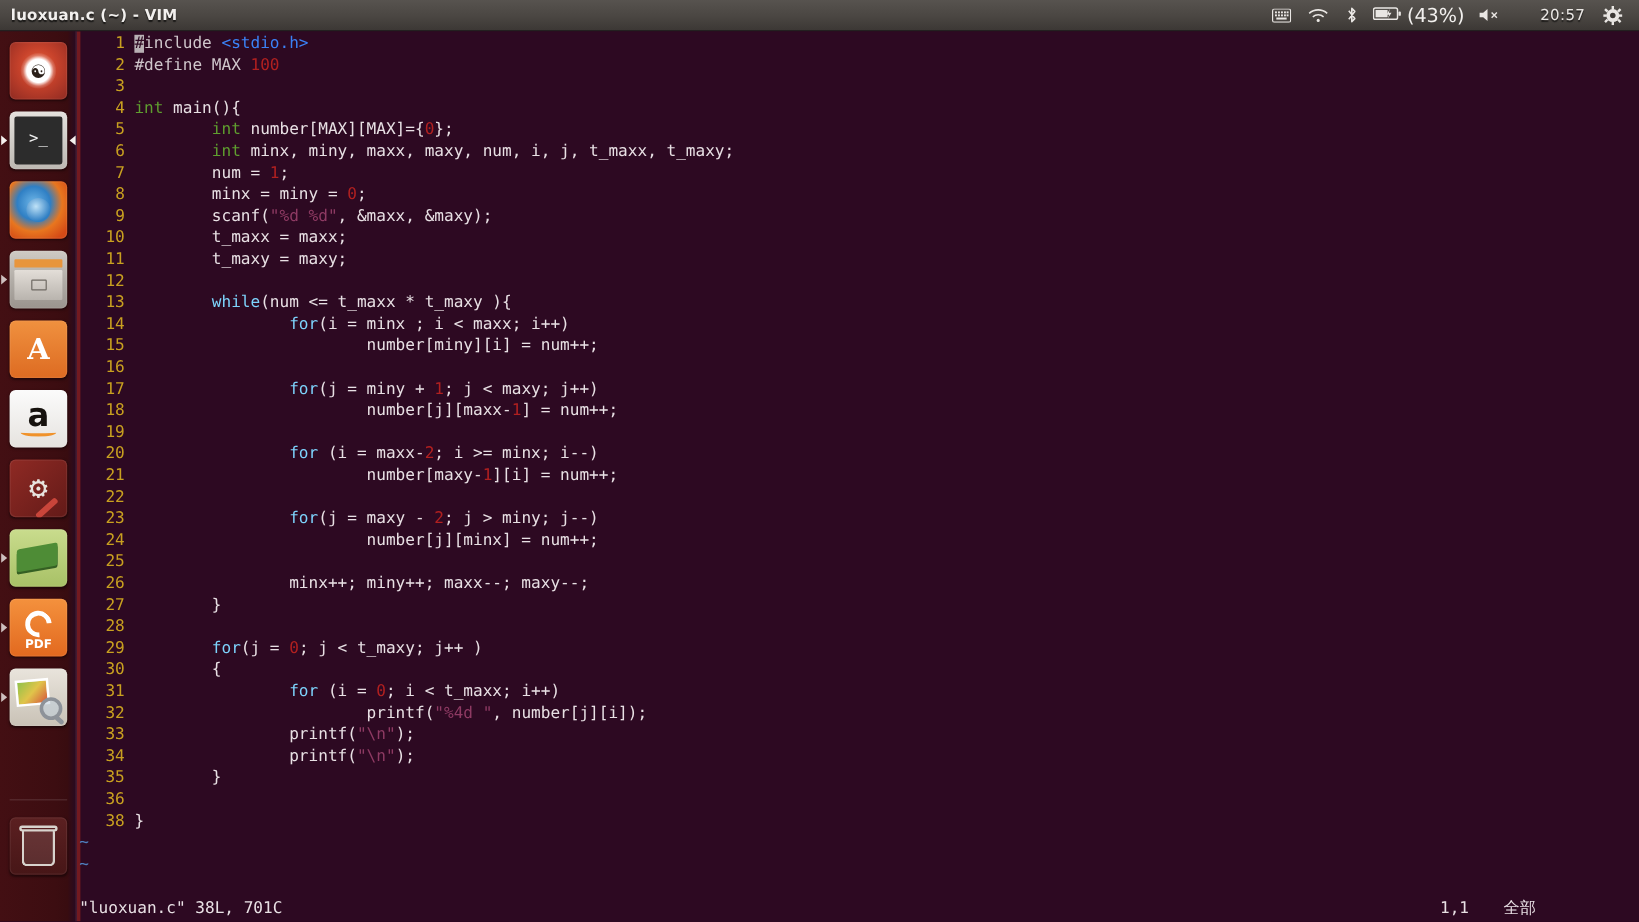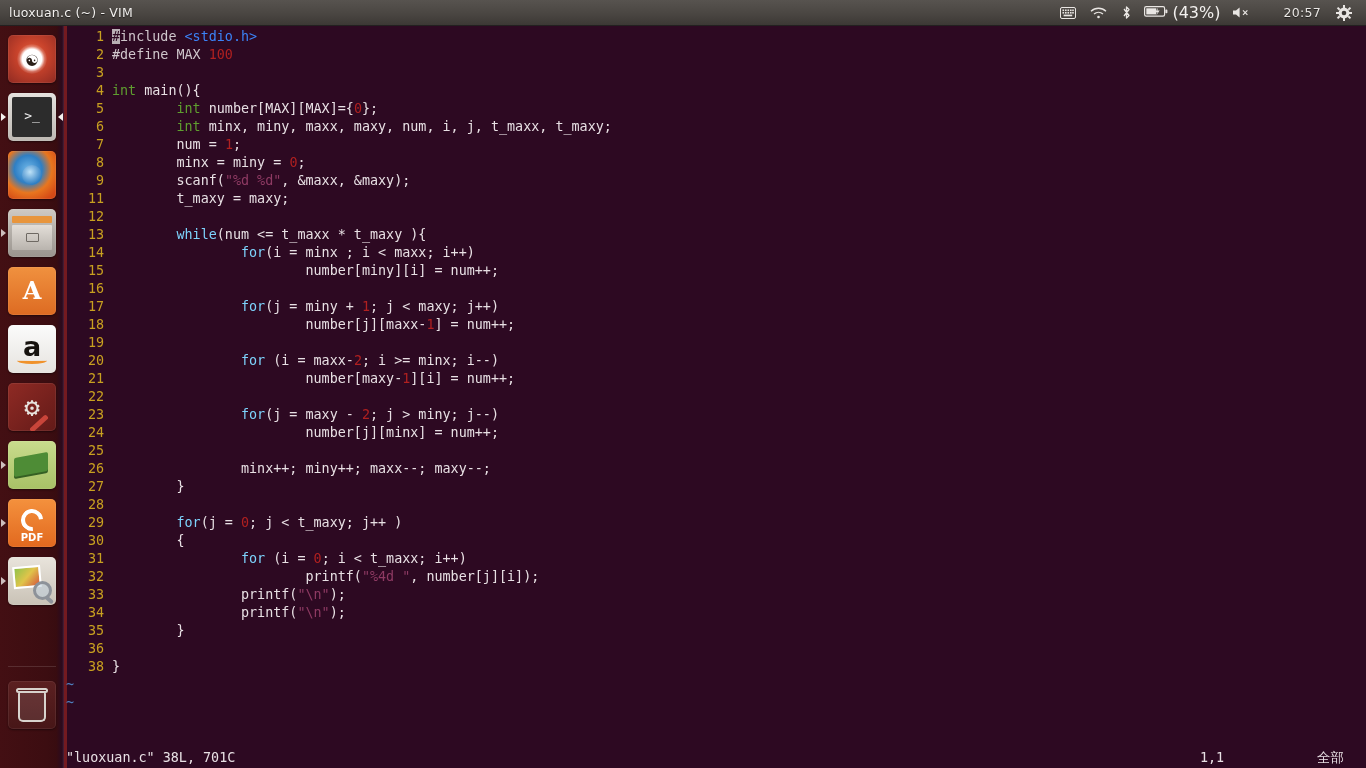--- a/index.html
+++ b/index.html
@@ -16,21 +16,21 @@
     position:absolute; top:0; left:0; width:1366px; height:26px;
     background:linear-gradient(to bottom,#57534f 0%,#4a4642 55%,#3c3835 100%);
     border-bottom:1px solid #232020;
     display:flex; align-items:center;
     font-family:"DejaVu Sans", sans-serif;
     color:#f2f0ee;
     z-index:30;
   }
   #panel-title {
     margin-left:9px;
-    font-size:12.5px; font-weight:normal;
+    font-size:12.5px; font-weight:bold;
     letter-spacing:.2px;
     text-shadow:0 1px 1px rgba(0,0,0,.65);
     white-space:nowrap;
   }
   #tray { margin-left:auto; display:flex; align-items:center; gap:0px; padding-right:7px; }
   .tray-item {
     display:flex; align-items:center; justify-content:center;
     height:26px; padding:0 7px;
     font-size:12.5px; color:#e9e6e3;
     text-shadow:0 1px 1px rgba(0,0,0,.6);
@@ -139,21 +139,21 @@
   .tilde   { color:#4f7fbf; }
   .cursor  { background:#b8b0b4; color:#2d0922; }
 
   #statusline {
     position:absolute; bottom:0; left:0; width:1302px; height:20px;
     display:flex; align-items:center;
     color:#e8e0e4; font-size:13.4px;
   }
   #status-file { padding-left:2px; }
   #status-pos  { position:absolute; left:1136px; }
-  #status-mode { position:absolute; left:1253px; font-family:"DejaVu Sans", sans-serif; }
+  #status-mode { position:absolute; left:1189px; font-family:"DejaVu Sans", sans-serif; }
 </style>
 </head>
 <body>
 
 <div id="screen">
 
   <div id="panel">
     <div id="panel-title">luoxuan.c (~) - VIM</div>
 
     <div id="tray">
@@ -323,20 +323,21 @@
     <div id="code">
         <div class="row"><span class="lnum">1</span><span class="ltext"><span class="cursor">#</span><span class="pre">include </span><span class="inc">&lt;stdio.h&gt;</span></span></div>
         <div class="row"><span class="lnum">2</span><span class="ltext"><span class="pre">#define MAX </span><span class="num">100</span></span></div>
         <div class="row"><span class="lnum">3</span><span class="ltext"></span></div>
         <div class="row"><span class="lnum">4</span><span class="ltext"><span class="kw">int</span><span> main(){</span></span></div>
         <div class="row"><span class="lnum">5</span><span class="ltext"><span>        </span><span class="kw">int</span><span> number[MAX][MAX]={</span><span class="num">0</span><span>};</span></span></div>
         <div class="row"><span class="lnum">6</span><span class="ltext"><span>        </span><span class="kw">int</span><span> minx, miny, maxx, maxy, num, i, j, t_maxx, t_maxy;</span></span></div>
         <div class="row"><span class="lnum">7</span><span class="ltext"><span>        num = </span><span class="num">1</span><span>;</span></span></div>
         <div class="row"><span class="lnum">8</span><span class="ltext"><span>        minx = miny = </span><span class="num">0</span><span>;</span></span></div>
         <div class="row"><span class="lnum">9</span><span class="ltext"><span>        scanf(</span><span class="str">"%d %d"</span><span>, &amp;maxx, &amp;maxy);</span></span></div>
+        <div class="row"><span class="lnum">10</span><span class="ltext"><span>        t_maxx = maxx;</span></span></div>
         <div class="row"><span class="lnum">11</span><span class="ltext"><span>        t_maxy = maxy;</span></span></div>
         <div class="row"><span class="lnum">12</span><span class="ltext"></span></div>
         <div class="row"><span class="lnum">13</span><span class="ltext"><span>        </span><span class="stmt">while</span><span>(num &lt;= t_maxx * t_maxy ){</span></span></div>
         <div class="row"><span class="lnum">14</span><span class="ltext"><span>                </span><span class="stmt">for</span><span>(i = minx ; i &lt; maxx; i++)</span></span></div>
         <div class="row"><span class="lnum">15</span><span class="ltext"><span>                        number[miny][i] = num++;</span></span></div>
         <div class="row"><span class="lnum">16</span><span class="ltext"></span></div>
         <div class="row"><span class="lnum">17</span><span class="ltext"><span>                </span><span class="stmt">for</span><span>(j = miny + </span><span class="num">1</span><span>; j &lt; maxy; j++)</span></span></div>
         <div class="row"><span class="lnum">18</span><span class="ltext"><span>                        number[j][maxx-</span><span class="num">1</span><span>] = num++;</span></span></div>
         <div class="row"><span class="lnum">19</span><span class="ltext"></span></div>
         <div class="row"><span class="lnum">20</span><span class="ltext"><span>                </span><span class="stmt">for</span><span> (i = maxx-</span><span class="num">2</span><span>; i &gt;= minx; i--)</span></span></div>

